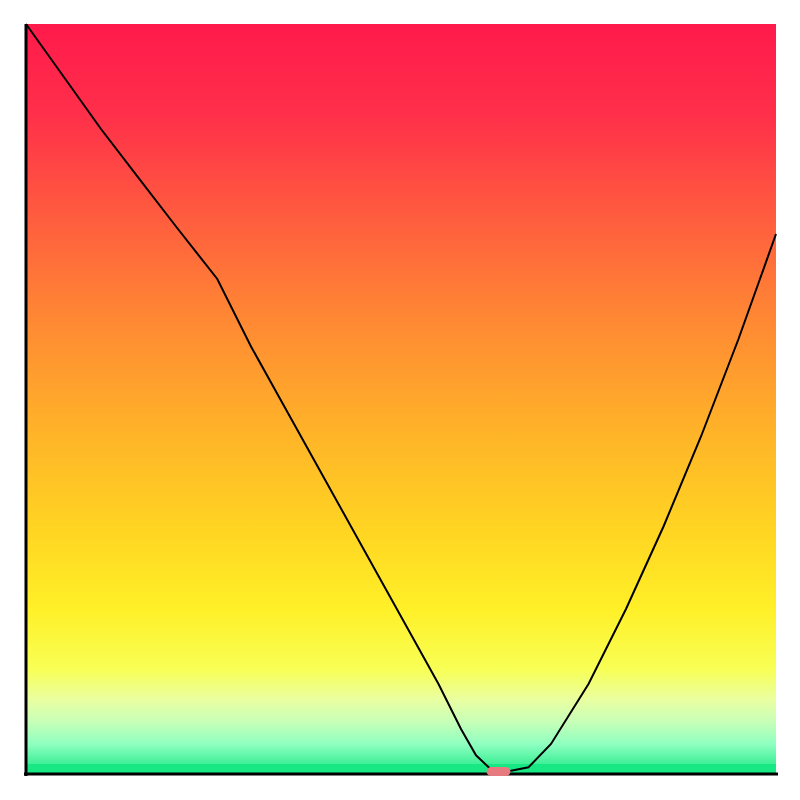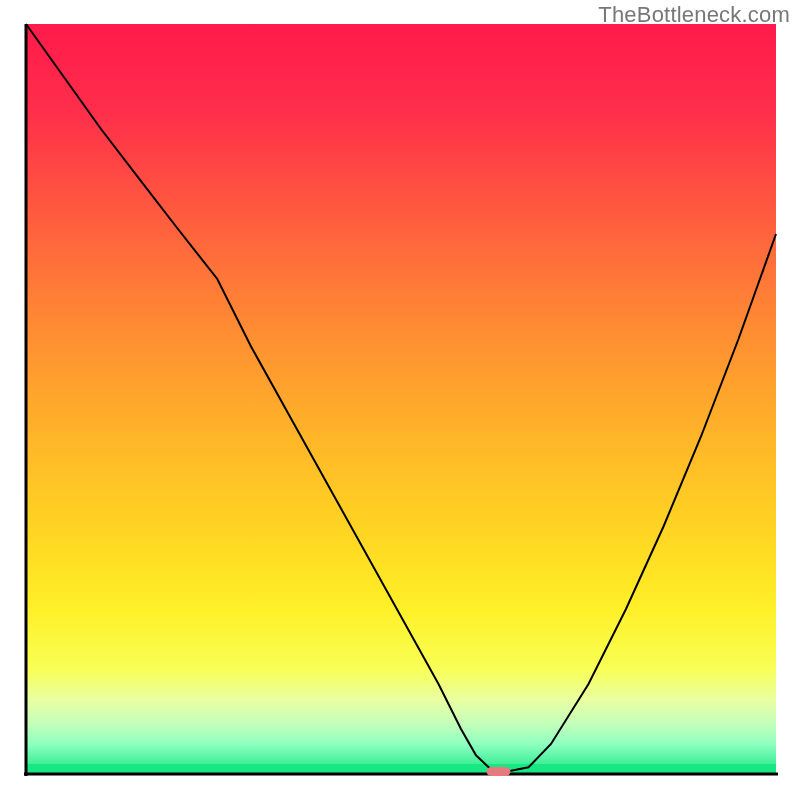--- a/index.html
+++ b/index.html
@@ -28,21 +28,20 @@
   svg.plot {
     position: absolute;
     left: 0;
     top: 0;
   }
 </style>
 </head>
 <body>
 
 <div class="frame">
-  <div class="watermark">TheBottleneck.com</div>
 
   <svg class="plot" width="800" height="800" viewBox="0 0 800 800">
     <defs>
       <linearGradient id="bg-grad" x1="0" y1="0" x2="0" y2="1">
           <stop offset="0%" stop-color="#ff1a4b"></stop>
           <stop offset="12%" stop-color="#ff2f4a"></stop>
           <stop offset="25%" stop-color="#ff5a3f"></stop>
           <stop offset="40%" stop-color="#ff8a33"></stop>
           <stop offset="55.00000000000001%" stop-color="#ffb528"></stop>
           <stop offset="68%" stop-color="#ffd622"></stop>

